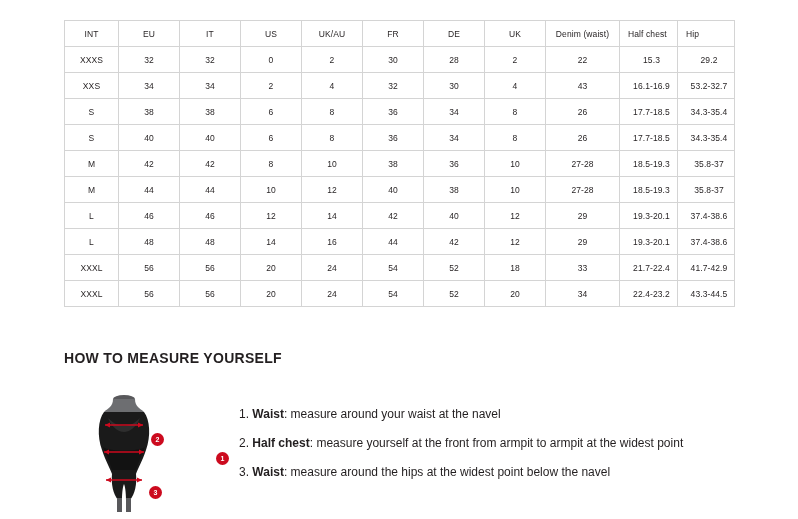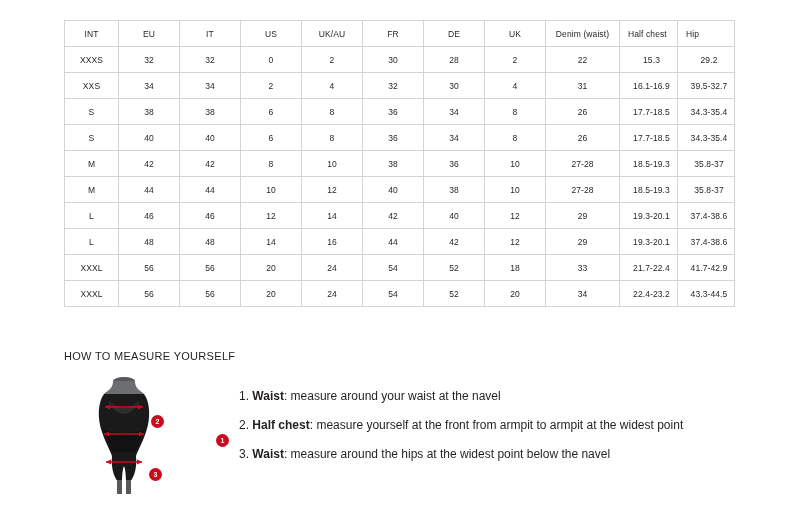--- a/index.html
+++ b/index.html
@@ -72,25 +72,25 @@
   }
 
   
   .measure-section {
     position: absolute;
     left: 64px;
     top: 350px;
     width: 670px;
   }
   .measure-title {
-    font-size: 11px;
-    font-weight: normal;
+    font-size: 14px;
+    font-weight: bold;
     letter-spacing: 0.3px;
     color: #231f20;
-    margin-bottom: 12px;
+    margin-bottom: 26px;
   }
   .measure-body {
     position: relative;
     display: flex;
     align-items: flex-start;
   }
   .figure-col {
     width: 120px;
     position: relative;
     height: 120px;
@@ -186,23 +186,23 @@
         </tr>
         <tr>
           <td>XXS</td>
           <td>34</td>
           <td>34</td>
           <td>2</td>
           <td>4</td>
           <td>32</td>
           <td>30</td>
           <td>4</td>
-          <td>31</td>
+          <td>43</td>
           <td class="align-left">16.1-16.9</td>
-          <td class="align-left">39.5-32.7</td>
+          <td class="align-left">53.2-32.7</td>
         </tr>
         <tr>
           <td>S</td>
           <td>38</td>
           <td>38</td>
           <td>6</td>
           <td>8</td>
           <td>36</td>
           <td>34</td>
           <td>8</td>

